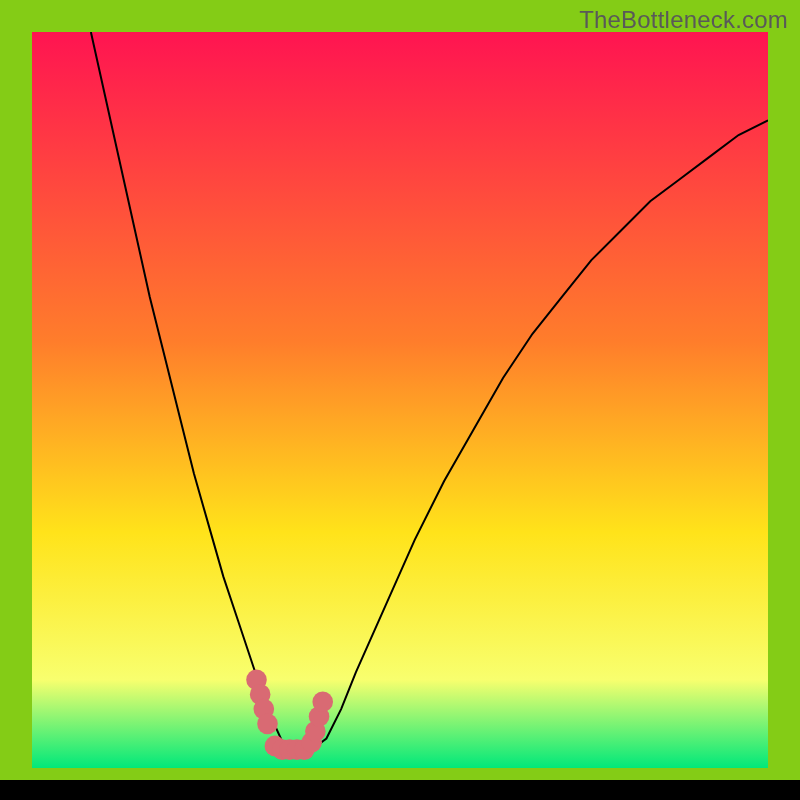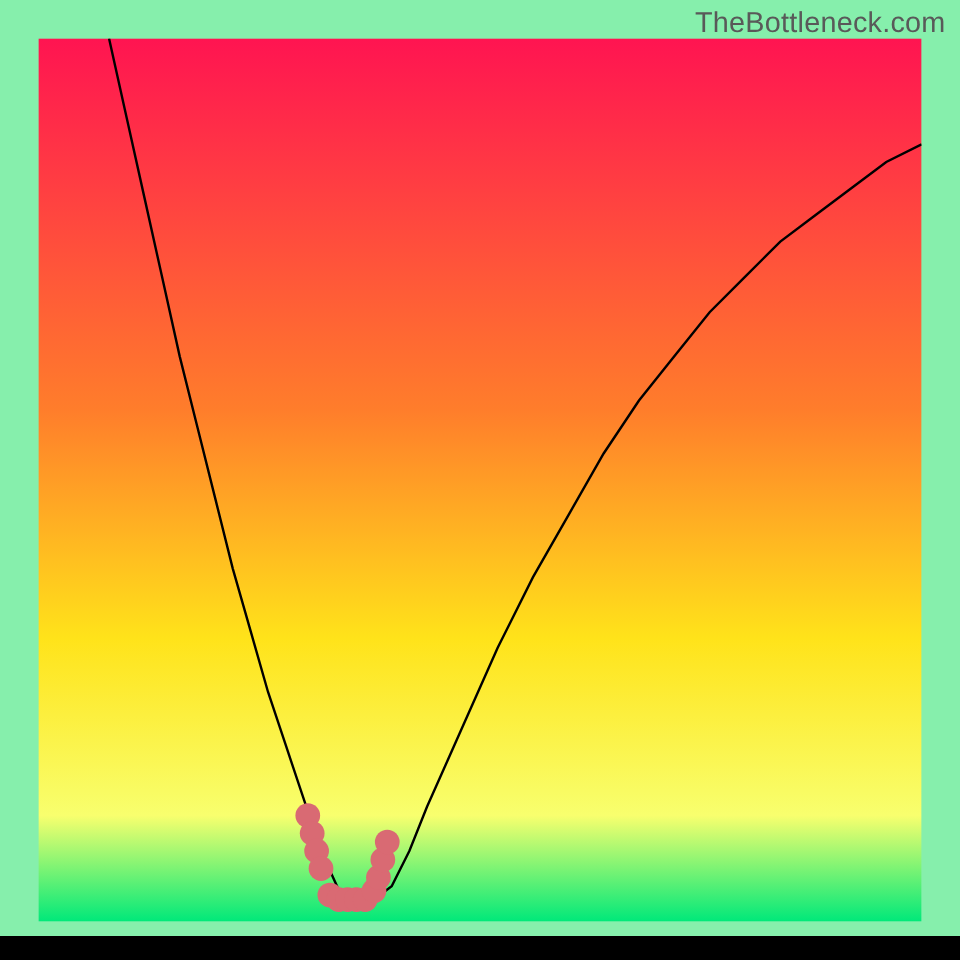--- a/index.html
+++ b/index.html
@@ -10,21 +10,21 @@
     background: #000;
     position: relative;
     font-family: Arial, sans-serif;
   }
   .frame {
     position: absolute;
     top: 0;
     left: 0;
     width: 800px;
     height: 780px;
-    background: #86efac;
+    background: #84cc16;
   }
   .plot-area {
     position: absolute;
     top: 32px;
     left: 32px;
     width: 736px;
     height: 736px;
   }
   .watermark {
     position: absolute;

